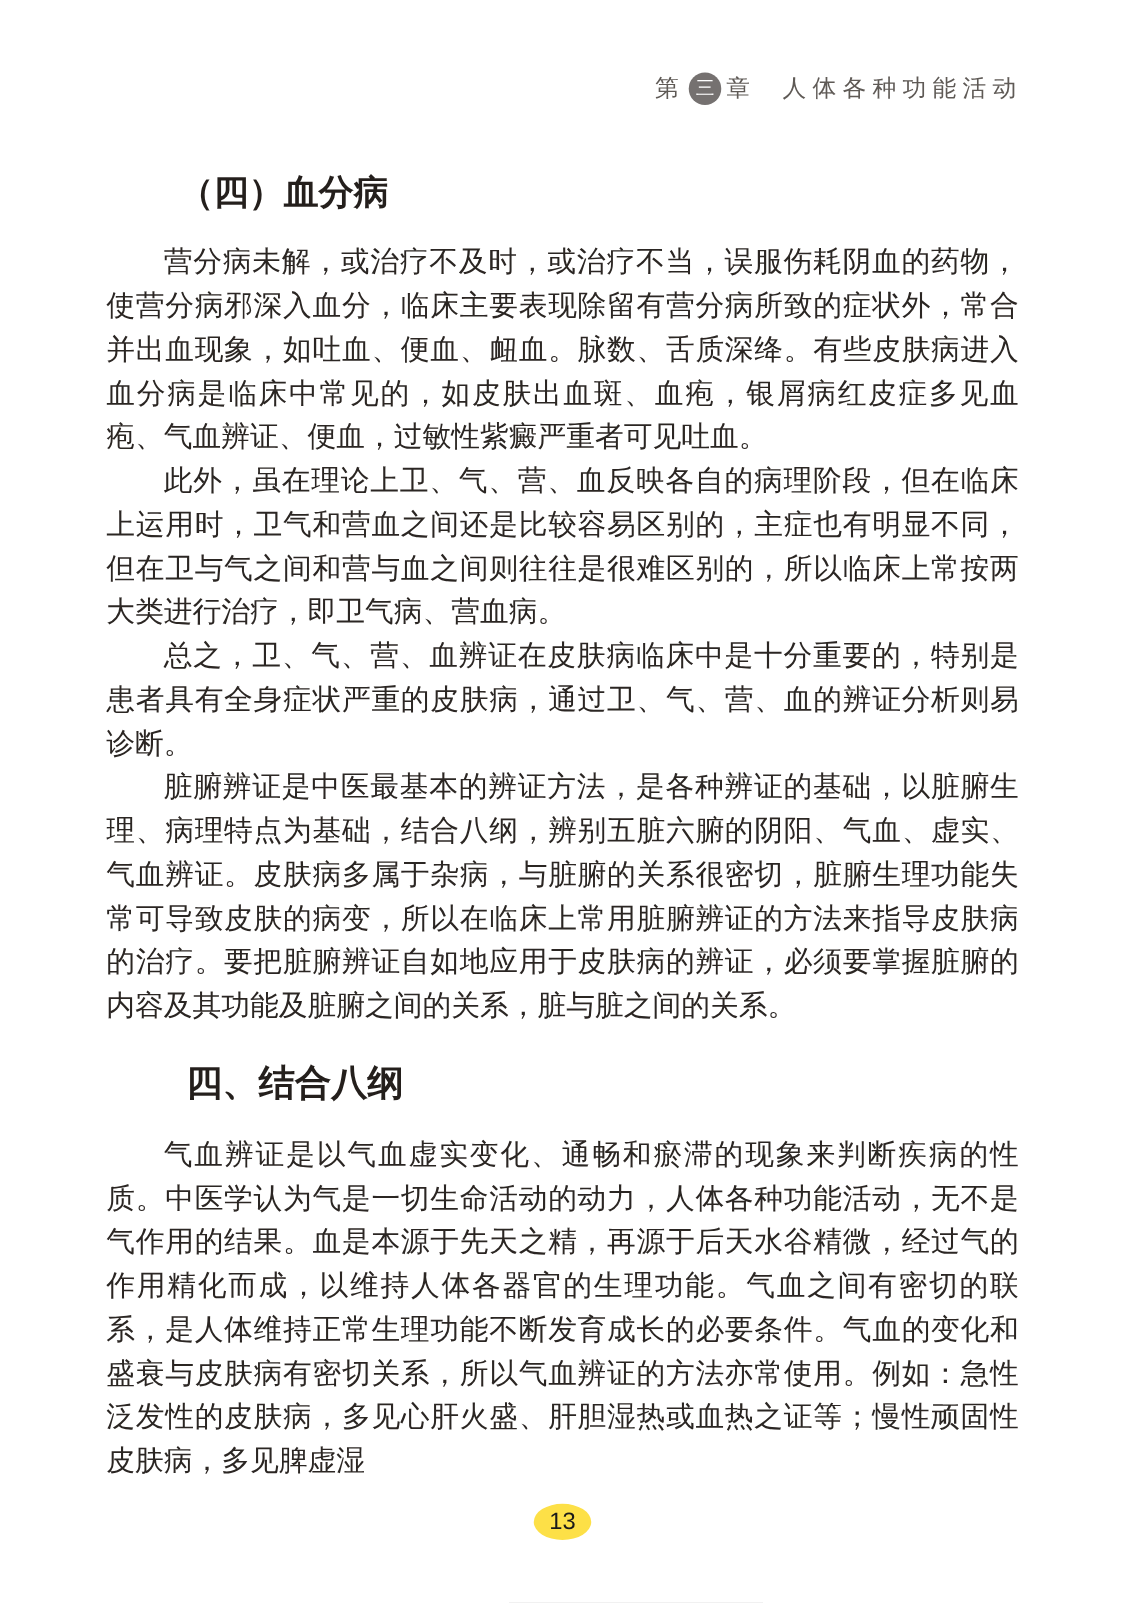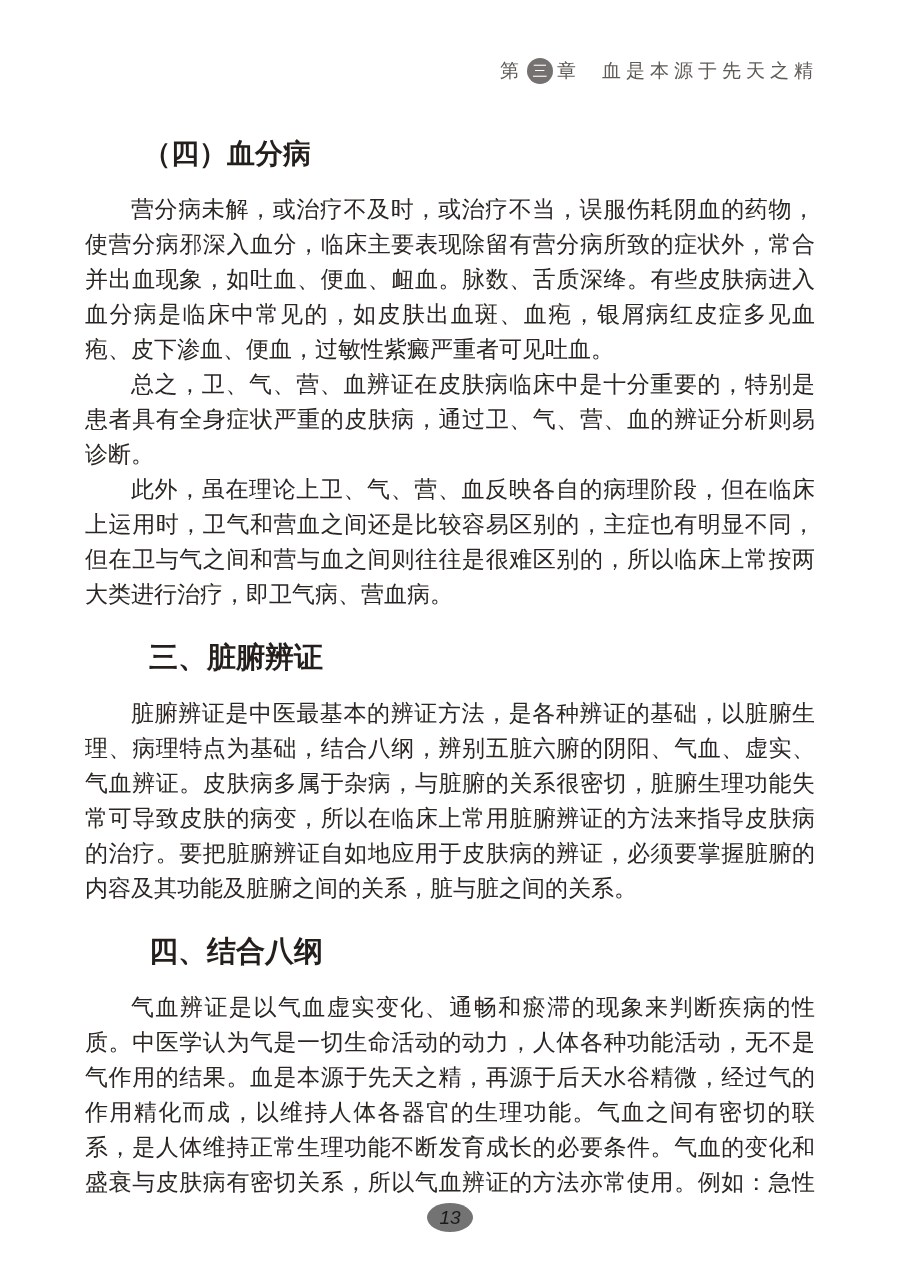--- a/index.html
+++ b/index.html
@@ -81,52 +81,50 @@
   }
   
   .page-number-badge {
     position: absolute;
     top: 1203px;
     left: 50%;
     transform: translateX(-50%);
     min-width: 46px;
     height: 29px;
     border-radius: 50%;
-    background: #737373;
+    background: #fde047;
     color: #1a1a1a;
     font-family: "Liberation Sans", "DejaVu Sans", sans-serif;
     font-size: 19px;
     line-height: 29px;
     text-align: center;
     padding: 0 4px;
     box-sizing: border-box;
-    font-style: italic;
   }
 </style>
 </head>
 <body>
 
 <div class="page">
 
   <div class="running-head">
     <span>第</span>
     <span class="chapter-num-badge">三</span>
     <span>章</span>
-    <span class="chapter-title">血是本源于先天之精</span>
+    <span class="chapter-title">人体各种功能活动</span>
   </div>
 
   <div class="content">
 
     <div class="sec-heading lvl-paren">（四）血分病</div>
 
-    <p class="para">营分病未解，或治疗不及时，或治疗不当，误服伤耗阴血的药物，使营分病邪深入血分，临床主要表现除留有营分病所致的症状外，常合并出血现象，如吐血、便血、衄血。脉数、舌质深绛。有些皮肤病进入血分病是临床中常见的，如皮肤出血斑、血疱，银屑病红皮症多见血疱、皮下渗血、便血，过敏性紫癜严重者可见吐血。</p>
+    <p class="para">营分病未解，或治疗不及时，或治疗不当，误服伤耗阴血的药物，使营分病邪深入血分，临床主要表现除留有营分病所致的症状外，常合并出血现象，如吐血、便血、衄血。脉数、舌质深绛。有些皮肤病进入血分病是临床中常见的，如皮肤出血斑、血疱，银屑病红皮症多见血疱、气血辨证、便血，过敏性紫癜严重者可见吐血。</p>
+    <p class="para">此外，虽在理论上卫、气、营、血反映各自的病理阶段，但在临床上运用时，卫气和营血之间还是比较容易区别的，主症也有明显不同，但在卫与气之间和营与血之间则往往是很难区别的，所以临床上常按两大类进行治疗，即卫气病、营血病。</p>
     <p class="para">总之，卫、气、营、血辨证在皮肤病临床中是十分重要的，特别是患者具有全身症状严重的皮肤病，通过卫、气、营、血的辨证分析则易诊断。</p>
-    <p class="para">此外，虽在理论上卫、气、营、血反映各自的病理阶段，但在临床上运用时，卫气和营血之间还是比较容易区别的，主症也有明显不同，但在卫与气之间和营与血之间则往往是很难区别的，所以临床上常按两大类进行治疗，即卫气病、营血病。</p>
 
-    <div class="sec-heading lvl-num">三、脏腑辨证</div>
 
     <p class="para">脏腑辨证是中医最基本的辨证方法，是各种辨证的基础，以脏腑生理、病理特点为基础，结合八纲，辨别五脏六腑的阴阳、气血、虚实、气血辨证。皮肤病多属于杂病，与脏腑的关系很密切，脏腑生理功能失常可导致皮肤的病变，所以在临床上常用脏腑辨证的方法来指导皮肤病的治疗。要把脏腑辨证自如地应用于皮肤病的辨证，必须要掌握脏腑的内容及其功能及脏腑之间的关系，脏与脏之间的关系。</p>
 
     <div class="sec-heading lvl-num">四、结合八纲</div>
 
     <p class="para">气血辨证是以气血虚实变化、通畅和瘀滞的现象来判断疾病的性质。中医学认为气是一切生命活动的动力，人体各种功能活动，无不是气作用的结果。血是本源于先天之精，再源于后天水谷精微，经过气的作用精化而成，以维持人体各器官的生理功能。气血之间有密切的联系，是人体维持正常生理功能不断发育成长的必要条件。气血的变化和盛衰与皮肤病有密切关系，所以气血辨证的方法亦常使用。例如：急性泛发性的皮肤病，多见心肝火盛、肝胆湿热或血热之证等；慢性顽固性皮肤病，多见脾虚湿</p>
 
   </div>
 
   <div class="page-number-badge">13</div>

